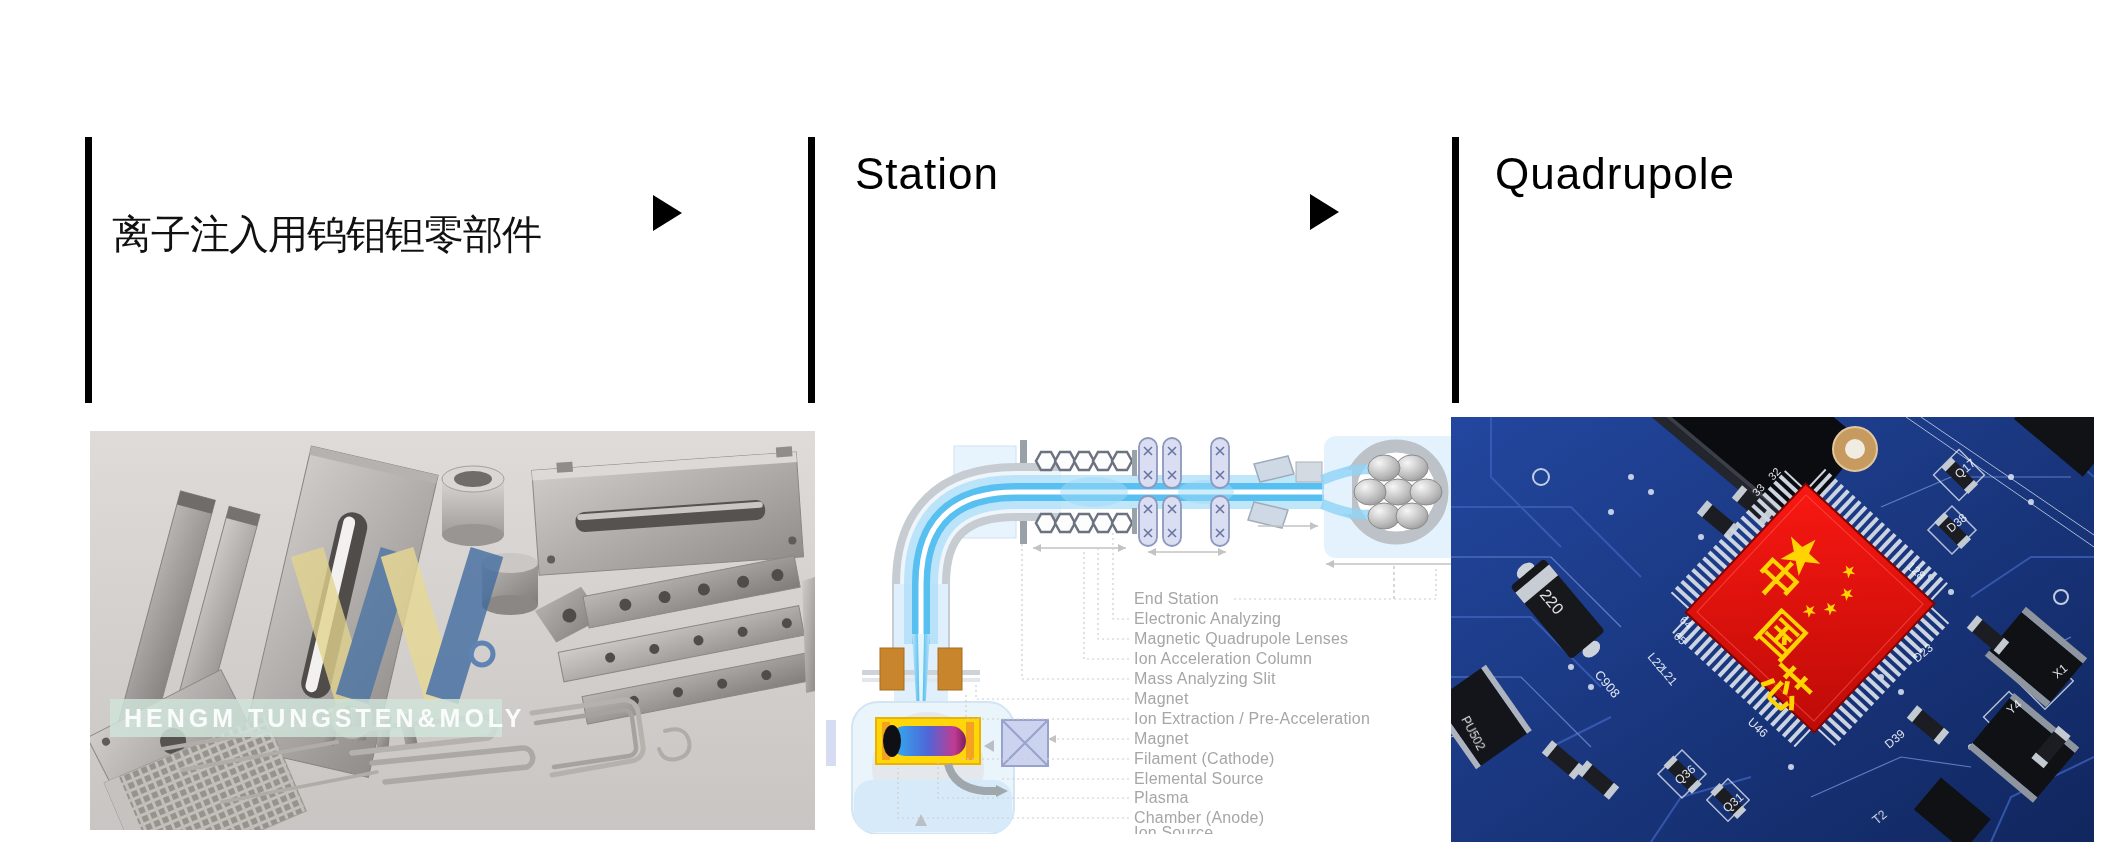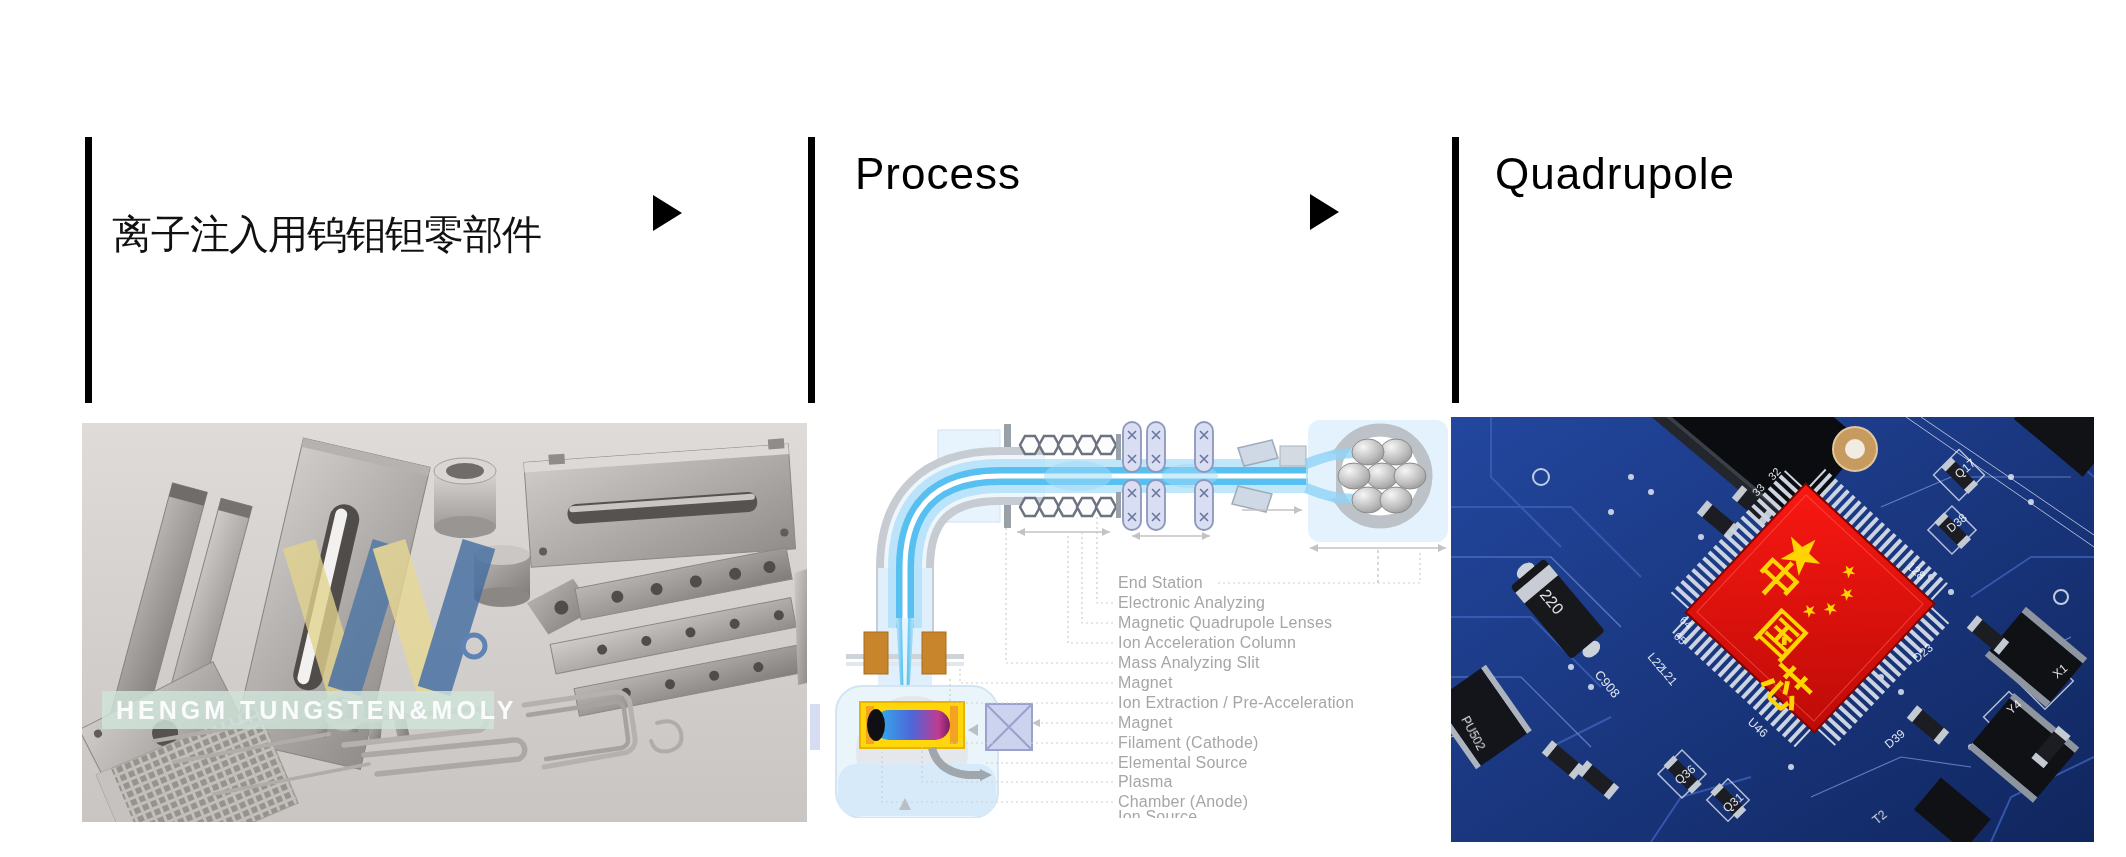--- a/index.html
+++ b/index.html
@@ -23,27 +23,27 @@
 </head>
 <body>
 
 <div class="page">
 
   <div class="vbar" style="left:85px"></div>
   <div class="vbar" style="left:808px"></div>
   <div class="vbar" style="left:1452px"></div>
 
   <div class="col-caption" style="left:112px">离子注入用钨钼钽零部件</div>
-  <div class="col-title" style="left:855px">Process</div>
+  <div class="col-title" style="left:855px">Station</div>
   <div class="col-title" style="left:1495px">Quadrupole</div>
 
   <div class="flow-arrow" style="left:653px;top:195px"></div>
   <div class="flow-arrow" style="left:1310px;top:194px"></div>
 
-  <figure class="fig" id="fig-products" style="margin:4px">
+  <figure class="fig" id="fig-products" style="margin:12px">
     <svg width="725" height="399" viewBox="0 0 725 399">
       <defs>
         <linearGradient id="bgG" x1="0" y1="0" x2="0" y2="1">
           <stop offset="0" stop-color="#dedbd8"></stop>
             <stop offset="1" stop-color="#c8c5c2"></stop>
         </linearGradient>
         <linearGradient id="m1" x1="0" y1="0" x2="1" y2="1">
           <stop offset="0" stop-color="#cfccc9"></stop>
             <stop offset="1" stop-color="#908d8a"></stop>
         </linearGradient>
@@ -174,21 +174,21 @@
           <line x1="307" y1="121" x2="352" y2="268" stroke="#e8d993" stroke-width="34"></line>
           <line x1="397" y1="121" x2="352" y2="268" stroke="#3f6aa0" stroke-width="34"></line>
           <circle cx="392" cy="223" r="11" fill="none" stroke="#3f6fae" stroke-width="5"></circle>
         </g>
         <rect x="20" y="268" width="392" height="38" fill="#cfe4db" opacity="0.82"></rect>
         <text x="34" y="296" font-size="25" font-weight="bold" letter-spacing="4" fill="#fdfefe" opacity="0.95" font-family="Liberation Sans, sans-serif">HENGM TUNGSTEN&amp;MOLY</text>
       </g>
     </svg>
   </figure>
 
-  <figure class="fig" id="fig-process" style="margin:0">
+  <figure class="fig" id="fig-process" style="margin:16px">
     <svg width="640" height="400" viewBox="0 0 640 400">
       <defs>
         <linearGradient id="vbeam" x1="0" y1="0" x2="1" y2="0">
           <stop offset="0" stop-color="#bfe6fa"></stop>
             <stop offset=".5" stop-color="#3eb5ee"></stop>
             <stop offset="1" stop-color="#bfe6fa"></stop>
         </linearGradient>
         <radialGradient id="waferG" cx=".35" cy=".3" r=".9">
           <stop offset="0" stop-color="#f6f6f6"></stop>
             <stop offset=".6" stop-color="#b9b9b9"></stop>

